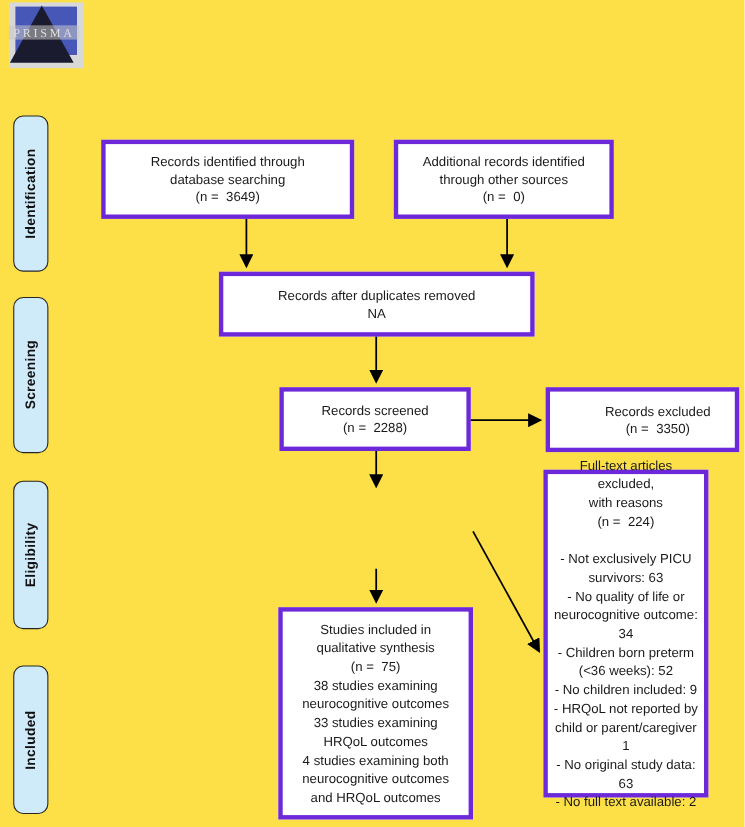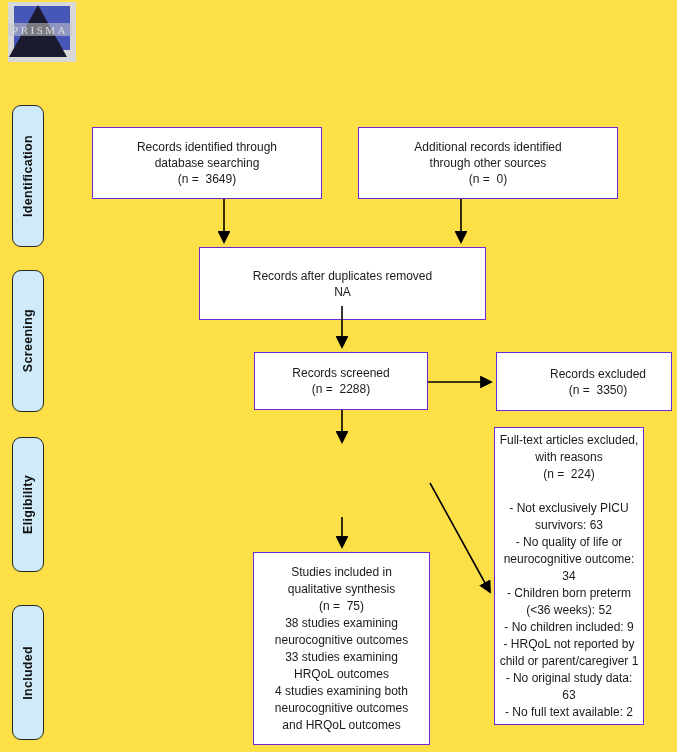--- a/index.html
+++ b/index.html
@@ -31,21 +31,21 @@
     font-size:12.5px;
     letter-spacing:0.3px;
     color:#111111;
     white-space:nowrap;
   }
 
   
   .box {
     position:absolute;
     background:#ffffff;
-    border:1px solid #6d28d9;
+    border:4px solid #6d28d9;
     box-sizing:border-box;
     display:flex; align-items:center; justify-content:center;
     text-align:center;
     font-size:12px;
     line-height:16px;
     white-space:pre-wrap;
     padding:2px 4px;
   }
   .box.tall { line-height:17px; }
 
@@ -78,25 +78,25 @@
     <span class="vtext">Eligibility</span>
   </div>
   <div class="stage" style="top:605px; height:135px;">
     <span class="vtext">Included</span>
   </div>
 
   <div class="box" style="left:92px;  top:127px; width:230px; height:72px;">Records identified through
 database searching
 (n =  3649)</div>
 
-  <div class="box" style="left:358px; top:127px; width:260px; height:72px;">Additional records identified
+  <div class="box" style="left:358px; top:127px; width:200px; height:72px;">Additional records identified
 through other sources
 (n =  0)</div>
 
-  <div class="box" style="left:199px; top:247px; width:287px; height:73px;">Records after duplicates removed
+  <div class="box" style="left:199px; top:247px; width:287px; height:59px;">Records after duplicates removed
 NA</div>
 
   <div class="box" style="left:254px; top:352px; width:174px; height:58px;">Records screened
 (n =  2288)</div>
 
   <div class="box" style="left:496px; top:352px; width:176px; height:59px;padding-left:32px;">Records excluded
 (n =  3350)</div>
 
 
   <div class="box tall" style="left:494px; top:427px; width:150px; height:298px;">Full-text articles excluded,

